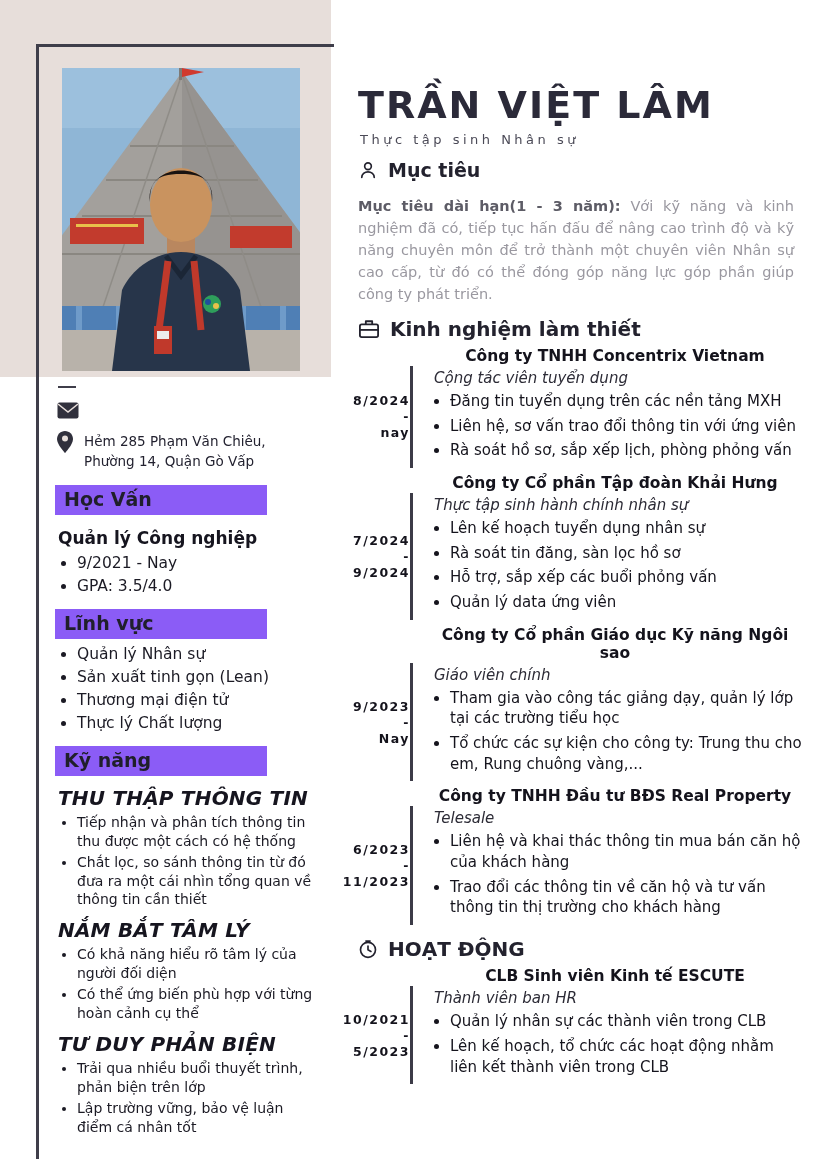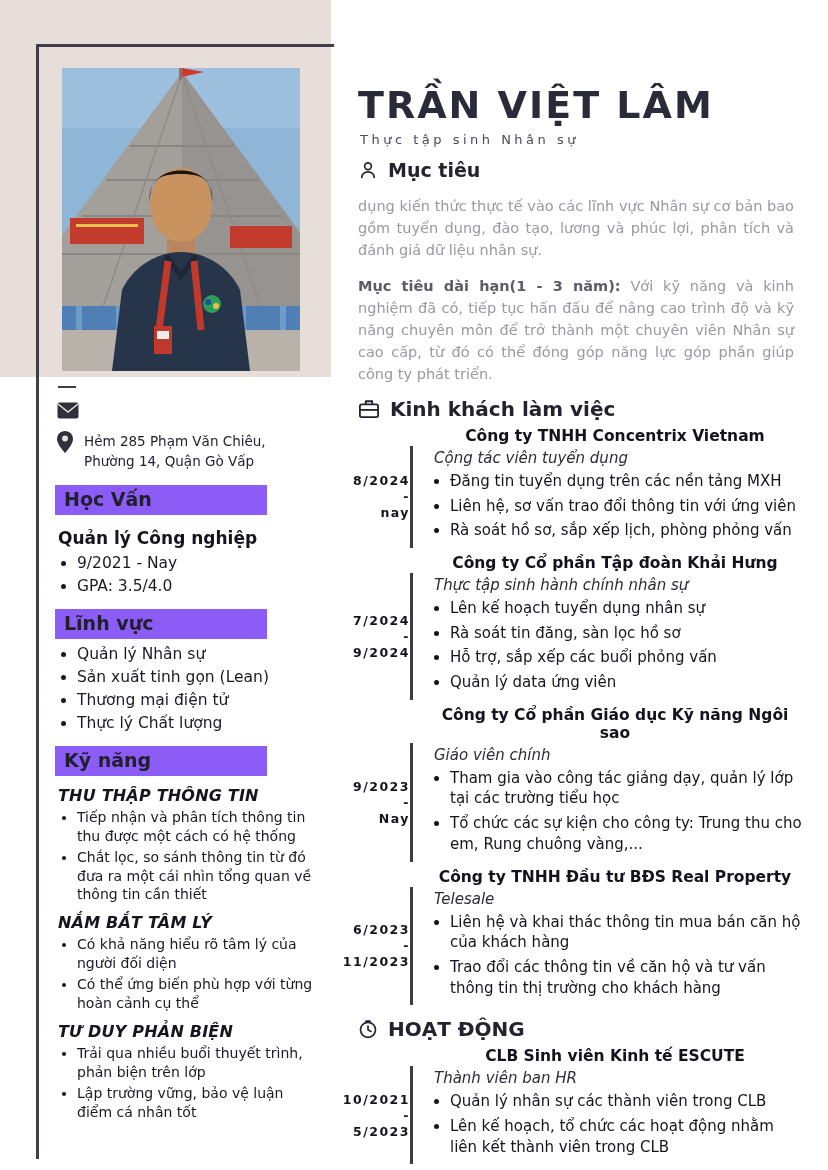--- a/index.html
+++ b/index.html
@@ -16,21 +16,21 @@
   
   .sidebar{position:absolute;left:55px;top:380px;width:266px;}
   .dash-mark{width:18px;height:2px;background:#3f3e4a;margin:6px 0 14px 3px;}
   .contact-row{display:flex;align-items:flex-start;gap:11px;margin:0 0 12px 2px;}
   .addr{font-size:13.5px;line-height:1.45;color:#232230;padding-top:1px;}
   .side-h{background:#8b5cf6;width:212px;box-sizing:border-box;font-weight:bold;font-size:19px;
     padding:3px 9px 5px;color:#201f2b;margin:14px 0 0 0;}
   .edu-major{font-weight:bold;font-size:17px;color:#16151f;margin:13px 0 4px 3px;}
   ul.side-list{margin:6px 0 6px 6px;padding-left:16px;}
   ul.side-list li{font-size:15.5px;margin:5px 0;color:#1b1a24;}
-  .skill-h{font-style:italic;font-weight:bold;font-size:16px;color:#16151f;margin:10px 0 1px 3px;letter-spacing:.2px;}
+  .skill-h{font-style:italic;font-weight:bold;font-size:20px;color:#16151f;margin:10px 0 1px 3px;letter-spacing:.2px;}
   ul.skill-list{margin:3px 0 3px 6px;padding-left:16px;}
   ul.skill-list li{font-size:14px;margin:3px 0;line-height:1.32;color:#1b1a24;}
   
   .main{position:absolute;left:346px;top:84px;width:458px;}
   .name{font-size:38px;font-weight:800;letter-spacing:2px;color:#2b2a39;margin:0 0 0 12px;line-height:1.15;}
   .role-sub{font-size:13px;letter-spacing:3.5px;color:#4b4a57;margin:4px 0 0 14px;}
   .sec-h{display:flex;align-items:center;gap:10px;font-size:19px;font-weight:bold;color:#23222e;margin:12px 0 0 12px;}
   .sec-h.xp{font-size:20px;margin-top:12px;}
   .para{font-size:14.5px;color:#9a98a0;line-height:1.52;text-align:justify;margin:14px 10px 0 12px;}
   .para b{color:#5d5c66;}
@@ -159,34 +159,33 @@
     <div class="sec-h">
       <span class="icon">
         <svg width="20" height="20" viewBox="0 0 24 24" fill="none" stroke="#23222e" stroke-width="2" stroke-linecap="round">
             <circle cx="12" cy="7.5" r="4"></circle>
             <path d="M4.5 21c0-4 3.4-6.8 7.5-6.8s7.5 2.8 7.5 6.8"></path>
           </svg>
       </span>
       <span>Mục tiêu</span>
     </div>
 
-    <div class="para">dụng kiến thức thực tế vào các lĩnh vực Nhân sự cơ bản bao gồm tuyển dụng, đào tạo, lương và phúc lợi, phân tích và đánh giá dữ liệu nhân sự.</div>
     <div class="para">
       <b>Mục tiêu dài hạn(1 - 3 năm):</b><span> Với kỹ năng và kinh nghiệm đã có, tiếp tục hấn đấu để nâng cao trình độ và kỹ năng chuyên môn để trở thành một chuyên viên Nhân sự cao cấp, từ đó có thể đóng góp năng lực góp phần giúp công ty phát triển.</span>
     </div>
 
     <div class="sec-h xp">
       <span class="icon">
         <svg width="22" height="20" viewBox="0 0 24 22" fill="none" stroke="#23222e" stroke-width="2" stroke-linejoin="round">
             <rect x="2" y="6" width="20" height="14" rx="2"></rect>
             <path d="M8.5 6V2.5h7V6"></path>
             <path d="M2 12h20"></path>
           </svg>
       </span>
-      <span>Kinh khách làm việc</span>
+      <span>Kinh nghiệm làm thiết</span>
     </div>
 
     <div class="entry">
       <div class="company">Công ty TNHH Concentrix Vietnam</div>
       <div class="erow">
         <div class="edate">
           <span>8/2024</span>
           <span>-</span>
           <span>nay</span>
         </div>

